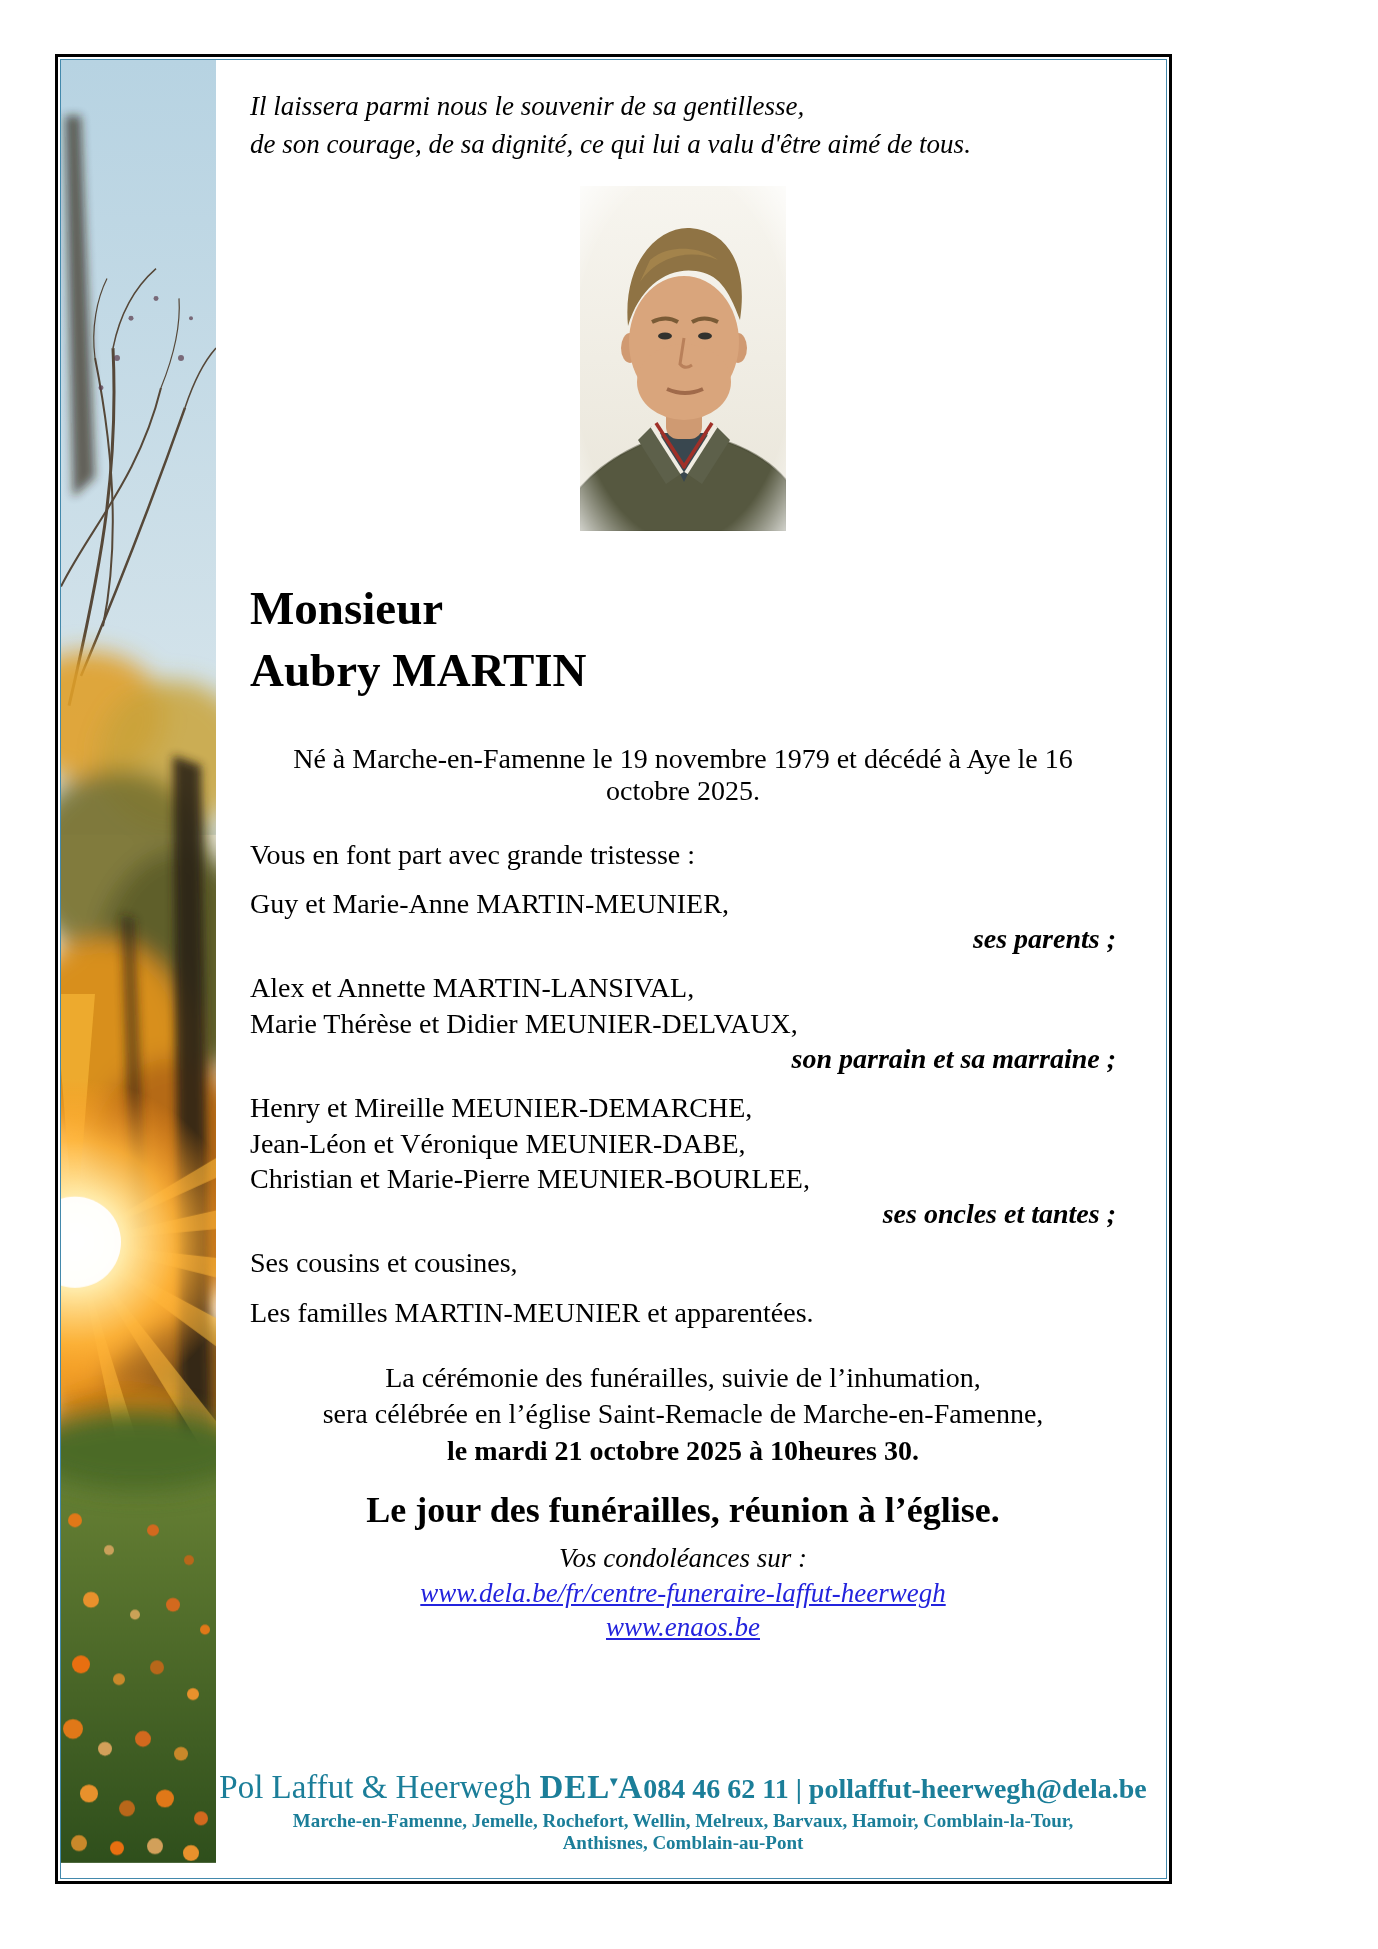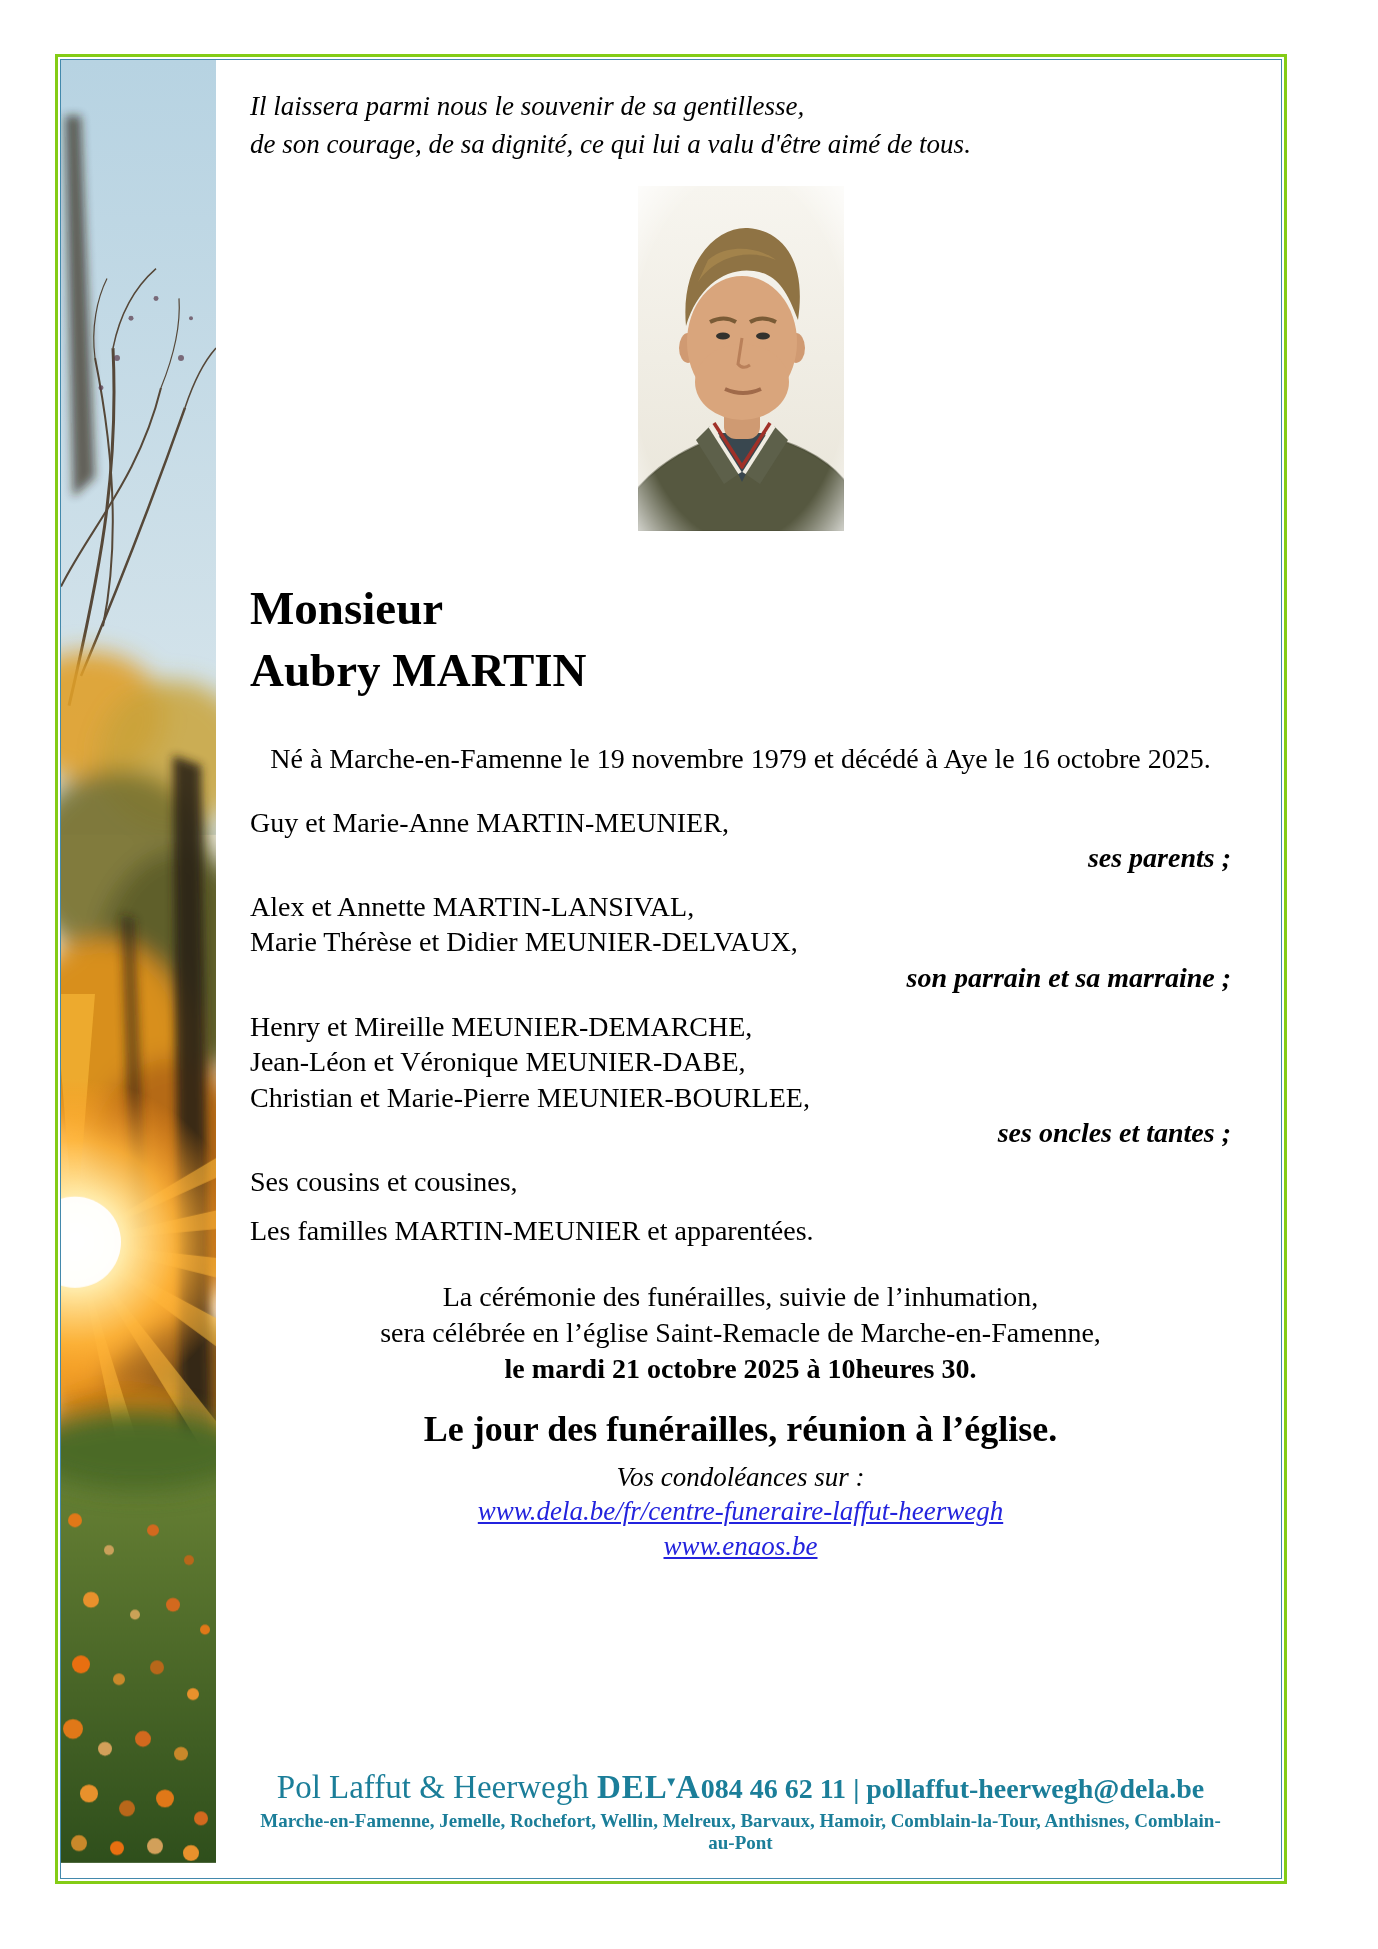--- a/index.html
+++ b/index.html
@@ -1,22 +1,22 @@
 <!DOCTYPE html>
 <html><head>
 <meta charset="utf-8">
 <style>
   html,body { margin:0; padding:0; }
   body {
     width:1378px; height:1949px; background:#ffffff; position:relative;
     font-family:"Liberation Serif", serif; color:#000;
   }
   .frame {
-    position:absolute; left:55px; top:54px; width:1232px; height:1830px;
-    border:3px solid #84cc16; box-sizing:border-box;
+    position:absolute; left:55px; top:54px; width:1117px; height:1830px;
+    border:3px solid #000000; box-sizing:border-box;
   }
   .frame-inner {
     position:absolute; inset:2px; border:1px solid #4389ac;
     display:flex; box-sizing:border-box;
   }
   .side-photo {
     flex:0 0 155px; width:155px; height:calc(100% - 15px);
   }
   .side-photo svg { display:block; width:100%; height:100%; }
   .content {
@@ -212,20 +212,21 @@
       </div>
 
       <div class="title">
         <div>Monsieur</div>
         <div>Aubry MARTIN</div>
       </div>
 
       <div class="birth">Né à Marche-en-Famenne le 19 novembre 1979 et décédé à Aye le 16 octobre 2025.</div>
 
       <div class="family">
+        <p class="intro">Vous en font part avec grande tristesse :</p>
         <p class="names">Guy et Marie-Anne MARTIN-MEUNIER,</p>
         <p class="rel">ses parents ;</p>
         <p class="names">Alex et Annette MARTIN-LANSIVAL,</p>
         <p class="names">Marie Thérèse et Didier MEUNIER-DELVAUX,</p>
         <p class="rel">son parrain et sa marraine ;</p>
         <p class="names">Henry et Mireille MEUNIER-DEMARCHE,</p>
         <p class="names">Jean-Léon et Véronique MEUNIER-DABE,</p>
         <p class="names">Christian et Marie-Pierre MEUNIER-BOURLEE,</p>
         <p class="rel">ses oncles et tantes ;</p>
         <p class="names gap-after">Ses cousins et cousines,</p>

